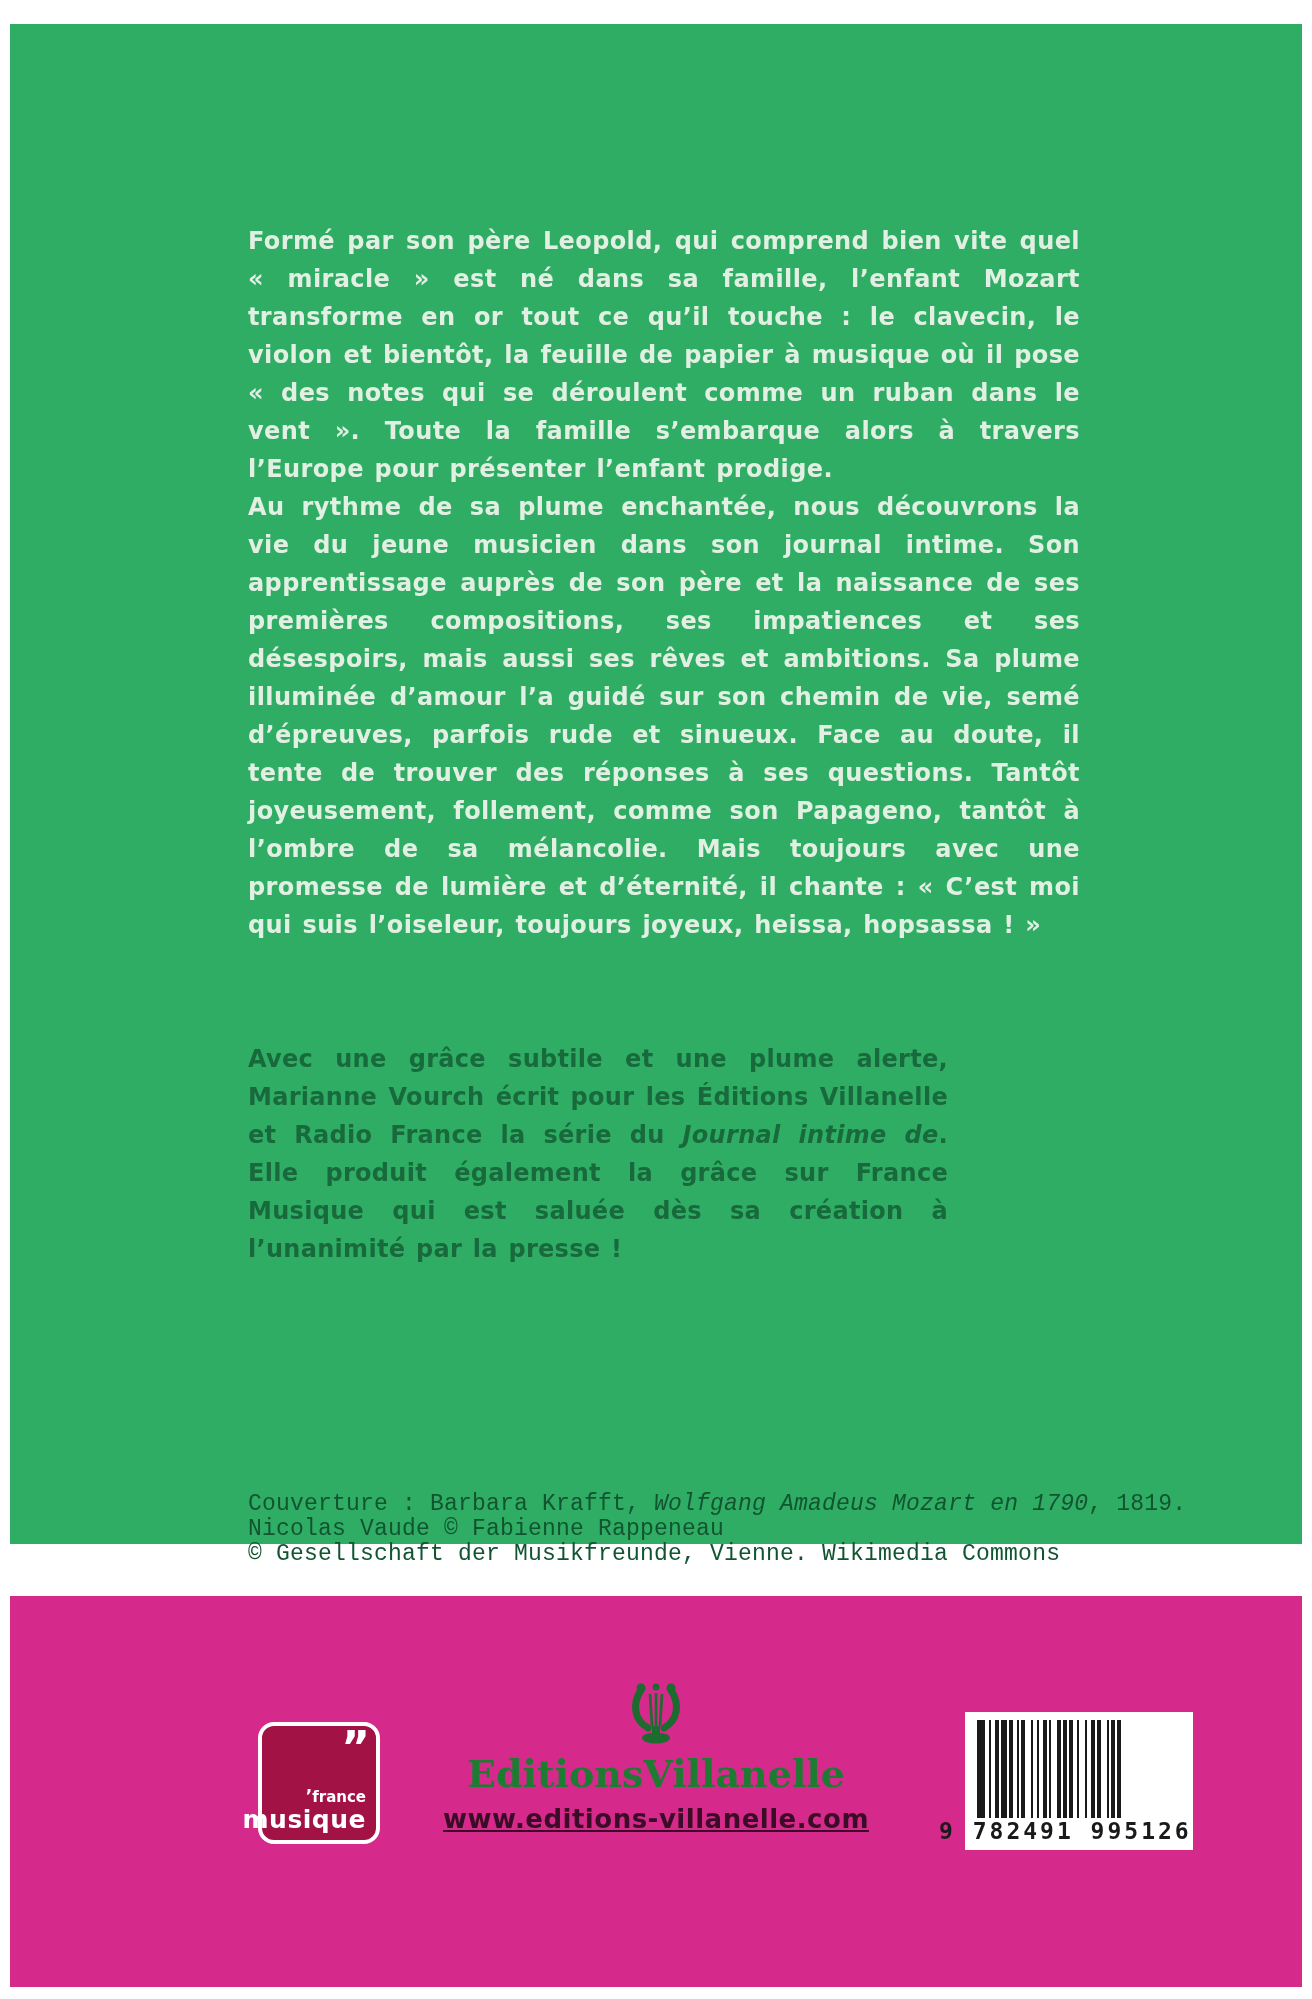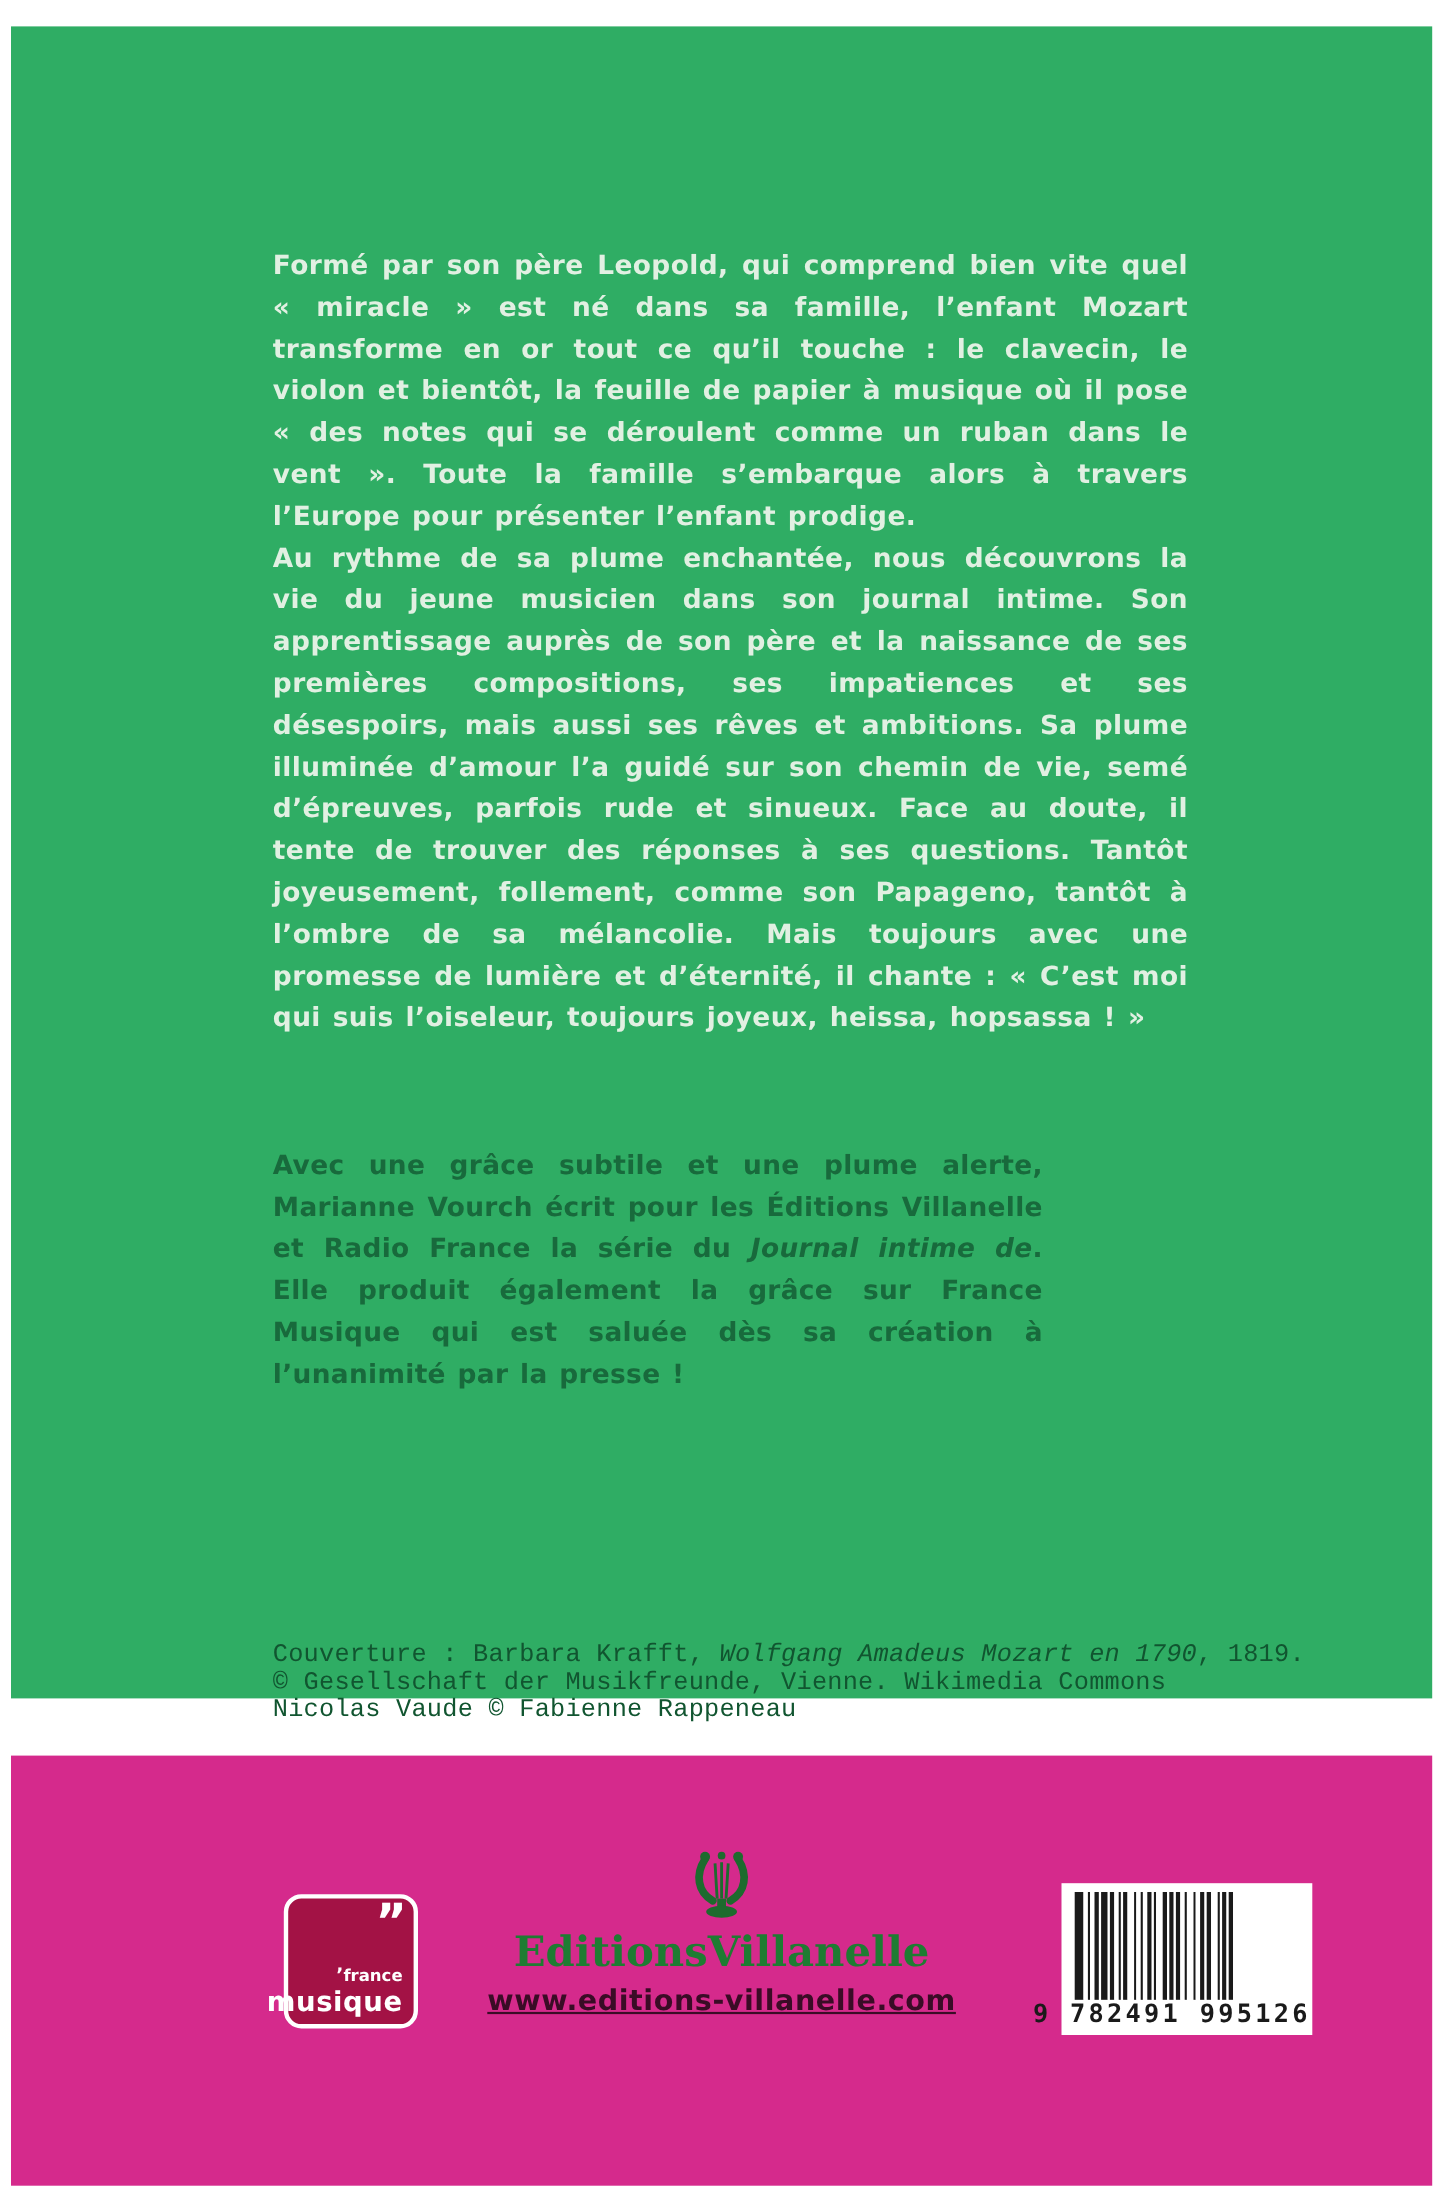--- a/index.html
+++ b/index.html
@@ -60,22 +60,22 @@
 
 
       <div class="about" style="color:#186a3c;">
         <span>Avec une grâce subtile et une plume alerte, Marianne Vourch écrit pour les Éditions Villanelle et Radio France la série du </span><span class="it">Journal intime de</span><span>. Elle produit également la grâce sur France Musique qui est saluée dès sa création à l’unanimité par la presse !</span>
       </div>
 
       <div class="credits" style="color:#115530;">
         <div>
           <span>Couverture : Barbara Krafft, </span><span class="it">Wolfgang Amadeus Mozart en 1790</span><span>, 1819.</span>
         </div>
+        <div>Nicolas Vaude © Fabienne Rappeneau</div>
         <div>© Gesellschaft der Musikfreunde, Vienne. Wikimedia Commons</div>
-        <div>Nicolas Vaude © Fabienne Rappeneau</div>
       </div>
 
     </div>
 
     <div class="pink-section" style="background:#d52a8c;">
 
       <div class="fm-logo" style="background:#a31245;">
         <div class="fm-quotes">’’</div>
         <div class="fm-text">
           <span class="small"><span class="mark">’</span><span>france</span></span>

